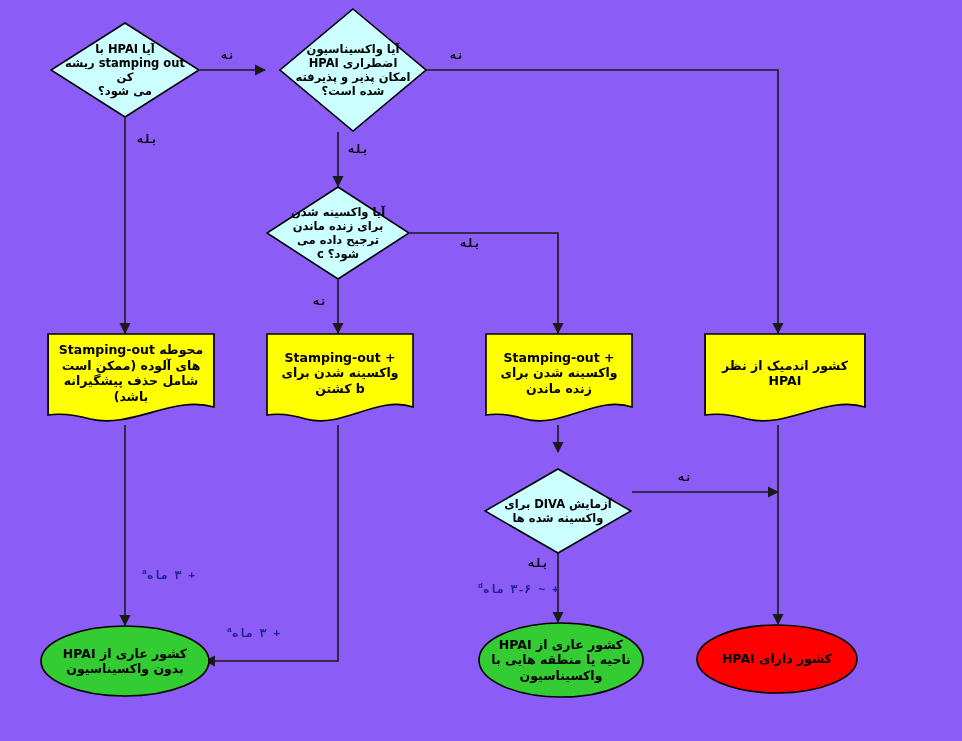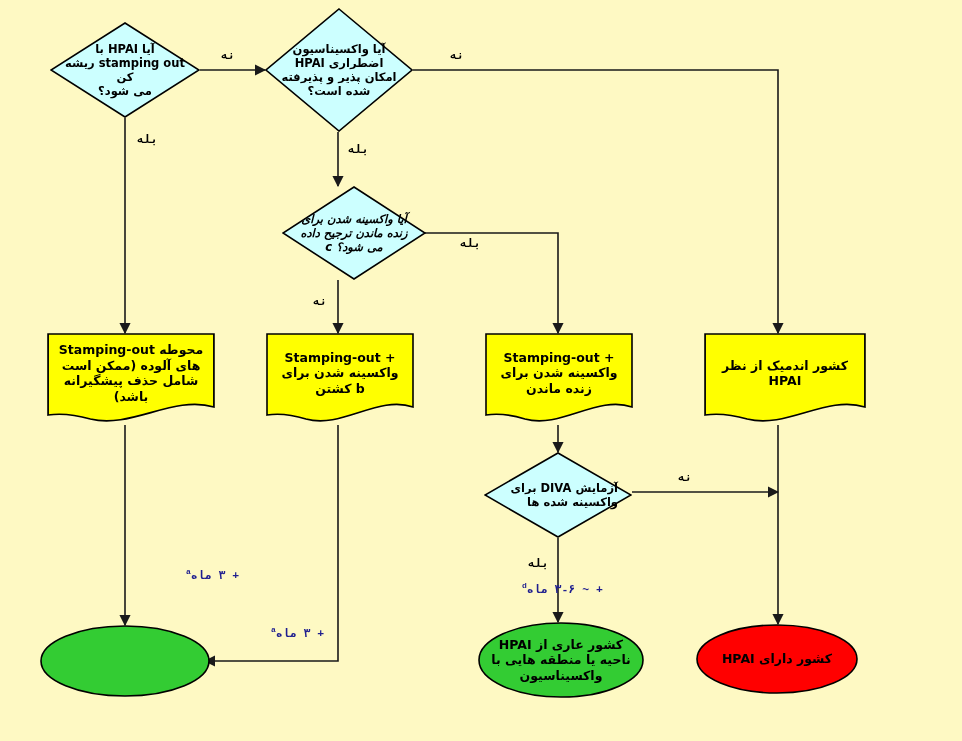--- a/index.html
+++ b/index.html
@@ -5,21 +5,21 @@
 <style>
   html, body {
     margin: 0;
     padding: 0;
     background: #ffffff;
   }
   #canvas {
     position: relative;
     width: 962px;
     height: 741px;
-    background: #fef9c3;
+    background: #8b5cf6;
     overflow: hidden;
     font-family: "DejaVu Sans", "Liberation Sans", sans-serif;
   }
   #edges {
     position: absolute;
     left: 0;
     top: 0;
     width: 962px;
     height: 741px;
     pointer-events: none;
@@ -85,21 +85,20 @@
     font-weight: bold;
     color: #000000;
     white-space: nowrap;
     direction: rtl;
     unicode-bidi: plaintext;
     z-index: 4;
     font-family: Liberation Mono, monospace;
   }
   .edge-label.time {
     color: #1f1f8f;
-    margin-left: 44px;
   }
   .edge-label sup {
     font-size: 8px;
     vertical-align: super;
   }
 </style>
 </head>
 <body>
 
 <div id="canvas">
@@ -139,35 +138,35 @@
   </svg>
 
   <div class="node diamond" style="left:50px; top:22px; width:150px; height:96px;">
     <svg class="shape" viewBox="0 0 150 96" preserveAspectRatio="none">
       <polygon points="75,1 149,48 75,95 1,48" fill="#CCFFFF" stroke="#000000" stroke-width="1.6"></polygon>
     </svg>
     <span class="node-text">آیا HPAI با stamping out ریشه کن
 می شود؟</span>
   </div>
 
-  <div class="node diamond" style="left:265px; top:8px; width:148px; height:124px;">
+  <div class="node diamond" style="left:279px; top:8px; width:148px; height:124px;">
     <svg class="shape" viewBox="0 0 148 124" preserveAspectRatio="none">
       <polygon points="74,1 147,62 74,123 1,62" fill="#CCFFFF" stroke="#000000" stroke-width="1.6"></polygon>
     </svg>
     <span class="node-text">آیا واکسیناسیون اضطراری HPAI امکان پذیر و پذیرفته شده است؟</span>
   </div>
 
-  <div class="node diamond" style="left:282px; top:186px; width:144px; height:94px;font-style:italic;">
+  <div class="node diamond" style="left:266px; top:186px; width:144px; height:94px;">
     <svg class="shape" viewBox="0 0 144 94" preserveAspectRatio="none">
       <polygon points="72,1 143,47 72,93 1,47" fill="#CCFFFF" stroke="#000000" stroke-width="1.6"></polygon>
     </svg>
     <span class="node-text">آیا واکسینه شدن برای زنده ماندن ترجیح داده می شود؟ c</span>
   </div>
 
-  <div class="node diamond" style="left:484px; top:452px; width:148px; height:86px;text-align:right;">
+  <div class="node diamond" style="left:484px; top:468px; width:148px; height:86px;">
     <svg class="shape" viewBox="0 0 148 86" preserveAspectRatio="none">
       <polygon points="74,1 147,43 74,85 1,43" fill="#CCFFFF" stroke="#000000" stroke-width="1.6"></polygon>
     </svg>
     <span class="node-text">آزمایش DIVA برای واکسینه شده ها</span>
   </div>
 
   <div class="node document" style="left:47px; top:333px; width:168px; height:92px;">
     <svg class="shape" viewBox="0 0 155 92" preserveAspectRatio="none">
       <path d="M1,1 H154 V74 C 116,62 78,96 40,86 C 27,82 14,80 1,82 Z" fill="#FFFF00" stroke="#000000" stroke-width="1.6"></path>
     </svg>
@@ -192,20 +191,21 @@
     <svg class="shape" viewBox="0 0 150 92" preserveAspectRatio="none">
       <path d="M1,1 H149 V74 C 113,62 77,96 40,86 C 27,82 14,80 1,82 Z" fill="#FFFF00" stroke="#000000" stroke-width="1.6"></path>
     </svg>
     <span class="node-text">کشور اندمیک از نظر HPAI</span>
   </div>
 
   <div class="node ellipse" style="left:40px; top:625px; width:170px; height:72px;">
     <svg class="shape" viewBox="0 0 170 72" preserveAspectRatio="none">
       <ellipse cx="85" cy="36" rx="84" ry="35" fill="#33CC33" stroke="#000000" stroke-width="1.6"></ellipse>
     </svg>
+    <span class="node-text">کشور عاری از HPAI بدون واکسیناسیون</span>
   </div>
 
   <div class="node ellipse" style="left:478px; top:622px; width:166px; height:76px;">
     <svg class="shape" viewBox="0 0 166 76" preserveAspectRatio="none">
       <ellipse cx="83" cy="38" rx="82" ry="37" fill="#33CC33" stroke="#000000" stroke-width="1.6"></ellipse>
     </svg>
     <span class="node-text">کشور عاری از HPAI ناحیه یا منطقه هایی با واکسیناسیون</span>
   </div>
 
   <div class="node ellipse" style="left:696px; top:624px; width:162px; height:70px;">

